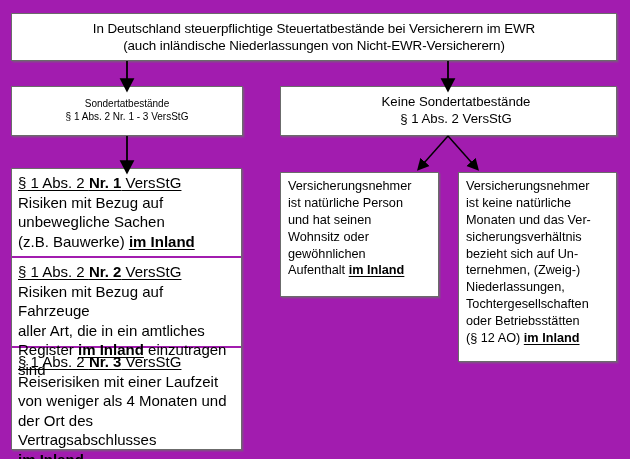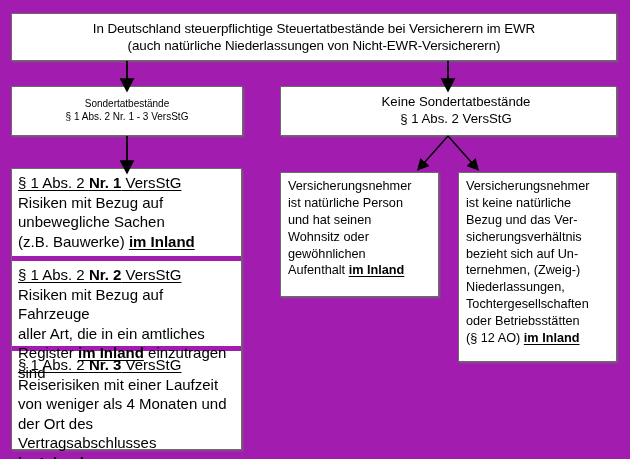--- a/index.html
+++ b/index.html
@@ -68,21 +68,21 @@
     width: 231px;
     height: 282px;
     padding: 0;
   }
   .section {
     padding: 4px 6px 5px 6px;
     font-size: 15px;
     line-height: 1.30;
   }
   .section + .section {
-    border-top: 5px solid #a21caf;
+    border-top: 2px solid #a21caf;
   }
   #sec1 { height: 87px; box-sizing: border-box; }
   #sec2 { height: 90px; box-sizing: border-box; }
   #sec3 { height: 77px; box-sizing: border-box; }
 
   .heading {
     text-decoration: underline;
     text-underline-offset: 1.5px;
     white-space: nowrap;
   }
@@ -125,21 +125,21 @@
     pointer-events: none;
   }
 </style>
 </head>
 <body>
 
 <div id="canvas">
 
   <div class="box box-center" id="top-box">
     <div class="line">In Deutschland steuerpflichtige Steuertatbestände bei Versicherern im EWR</div>
-    <div class="line">(auch natürliche Niederlassungen von Nicht-EWR-Versicherern)</div>
+    <div class="line">(auch inländische Niederlassungen von Nicht-EWR-Versicherern)</div>
   </div>
 
   <div class="box box-center" id="left-mid-box">
     <div class="line">Sondertatbestände</div>
     <div class="line">§ 1 Abs. 2 Nr. 1 - 3 VersStG</div>
   </div>
 
   <div class="box box-center" id="right-mid-box">
     <div class="line">Keine Sondertatbestände</div>
     <div class="line">§ 1 Abs. 2 VersStG</div>
@@ -177,21 +177,21 @@
     <div>ist natürliche Person</div>
     <div>und hat seinen</div>
     <div>Wohnsitz oder</div>
     <div>gewöhnlichen</div>
     <div><span>Aufenthalt </span><span class="hl">im Inland</span></div>
   </div>
 
   <div class="box" id="leaf-b">
     <div>Versicherungsnehmer</div>
     <div>ist keine natürliche</div>
-    <div>Bezug und das Ver-</div>
+    <div>Monaten und das Ver-</div>
     <div>sicherungsverhältnis</div>
     <div>bezieht sich auf Un-</div>
     <div>ternehmen, (Zweig-)</div>
     <div>Niederlassungen,</div>
     <div>Tochtergesellschaften</div>
     <div>oder Betriebsstätten</div>
     <div><span>(§ 12 AO) </span><span class="hl">im Inland</span></div>
   </div>
 
   <svg id="connectors" viewBox="0 0 630 459">

